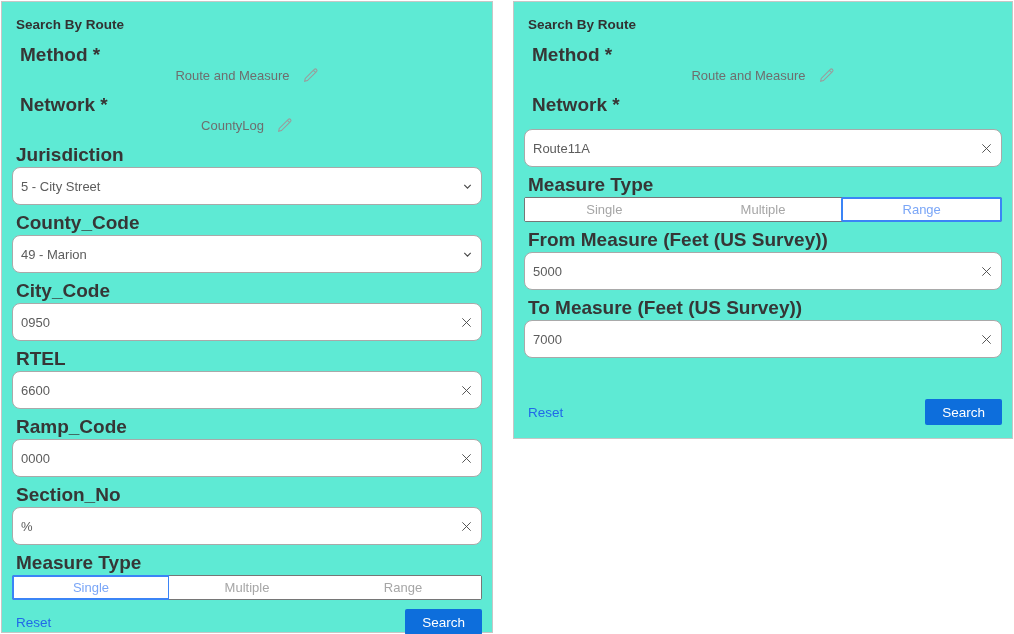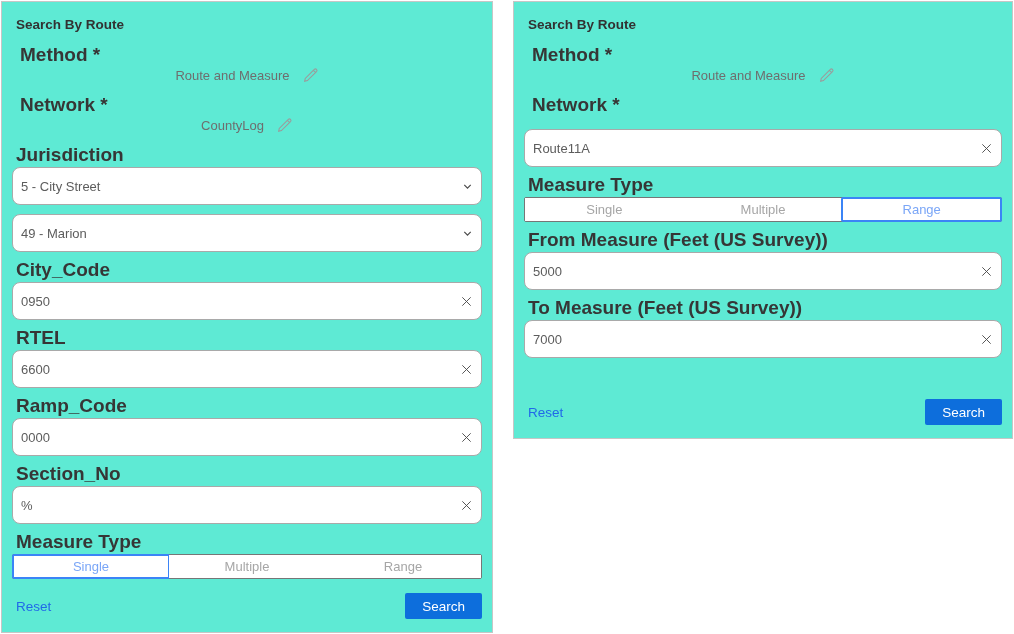--- a/index.html
+++ b/index.html
@@ -172,20 +172,21 @@
         <div class="control">
           <input readonly="readonly" value="5 - City Street" style="">
           <span class="trail-icon">
             <svg width="11" height="11" viewBox="0 0 12 12">
               <path d="M2.5 4.2L6 7.7l3.5-3.5" fill="none" stroke="#4a4a4a" stroke-width="1.3"></path>
             </svg>
           </span>
         </div>
       </div>
       <div class="field">
+        <div class="field-label">County_Code</div>
         <div class="control">
           <input readonly="readonly" value="49 - Marion" style="">
           <span class="trail-icon">
             <svg width="11" height="11" viewBox="0 0 12 12">
               <path d="M2.5 4.2L6 7.7l3.5-3.5" fill="none" stroke="#4a4a4a" stroke-width="1.3"></path>
             </svg>
           </span>
         </div>
       </div>
       <div class="field">

